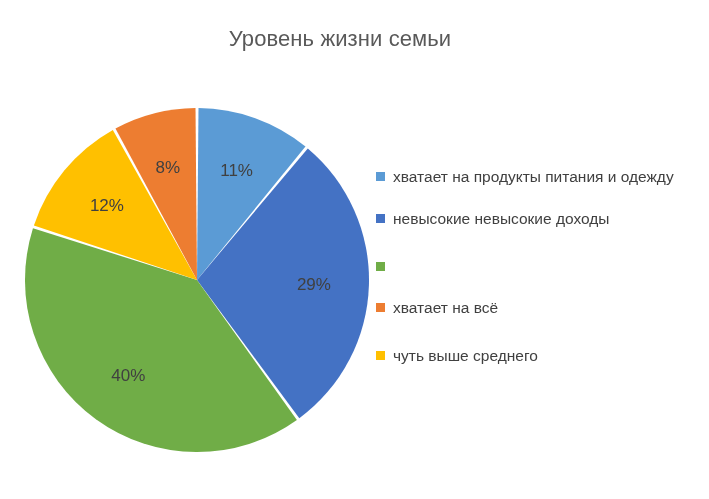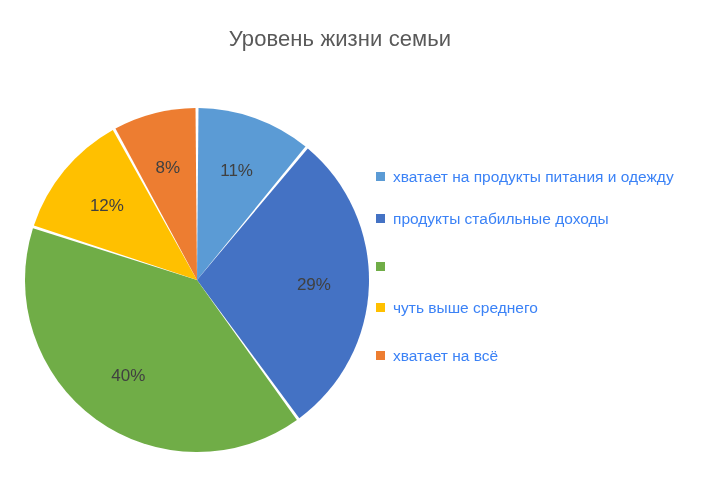--- a/index.html
+++ b/index.html
@@ -64,21 +64,21 @@
   }
   .legend-swatch {
     width: 9px;
     height: 9px;
     flex: 0 0 9px;
     margin-top: 6px;
     margin-right: 8px;
   }
   .legend-text {
     font-size: 15.5px;
-    color: #3b82f6;
+    color: #404040;
     line-height: 22px;
     max-width: 290px;
   }
 </style>
 </head>
 <body>
 
 <div id="chart-root">
 
   <div id="chart-title">Уровень жизни семьи</div>
@@ -102,28 +102,28 @@
     </svg>
   </div>
 
   <div id="legend">
       <div class="legend-item wrapped">
         <span class="legend-swatch" style="background: rgb(91, 155, 213);"></span>
         <span class="legend-text">хватает на продукты питания и одежду</span>
       </div>
       <div class="legend-item">
         <span class="legend-swatch" style="background: rgb(68, 114, 196);"></span>
-        <span class="legend-text">продукты стабильные доходы</span>
+        <span class="legend-text">невысокие невысокие доходы</span>
       </div>
       <div class="legend-item">
         <span class="legend-swatch" style="background: rgb(112, 173, 71);"></span>
       </div>
       <div class="legend-item">
+        <span class="legend-swatch" style="background: rgb(237, 125, 49);"></span>
+        <span class="legend-text">хватает на всё</span>
+      </div>
+      <div class="legend-item">
         <span class="legend-swatch" style="background: rgb(255, 192, 0);"></span>
         <span class="legend-text">чуть выше среднего</span>
-      </div>
-      <div class="legend-item">
-        <span class="legend-swatch" style="background: rgb(237, 125, 49);"></span>
-        <span class="legend-text">хватает на всё</span>
       </div>
     </div>
 
 </div>
 
 </body></html>

